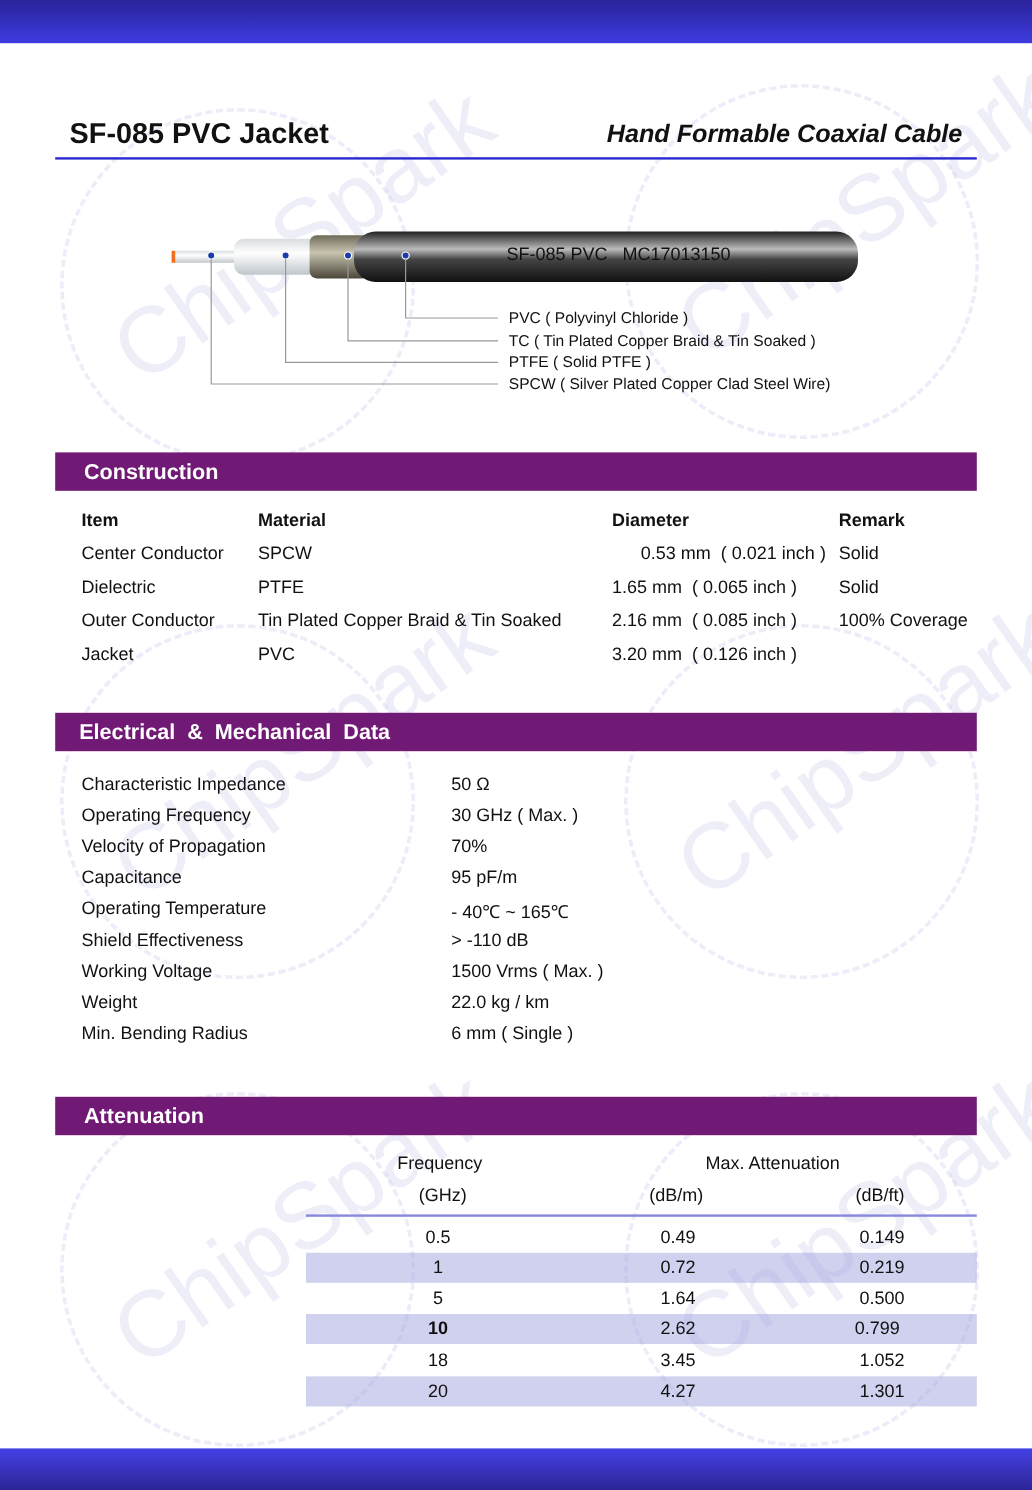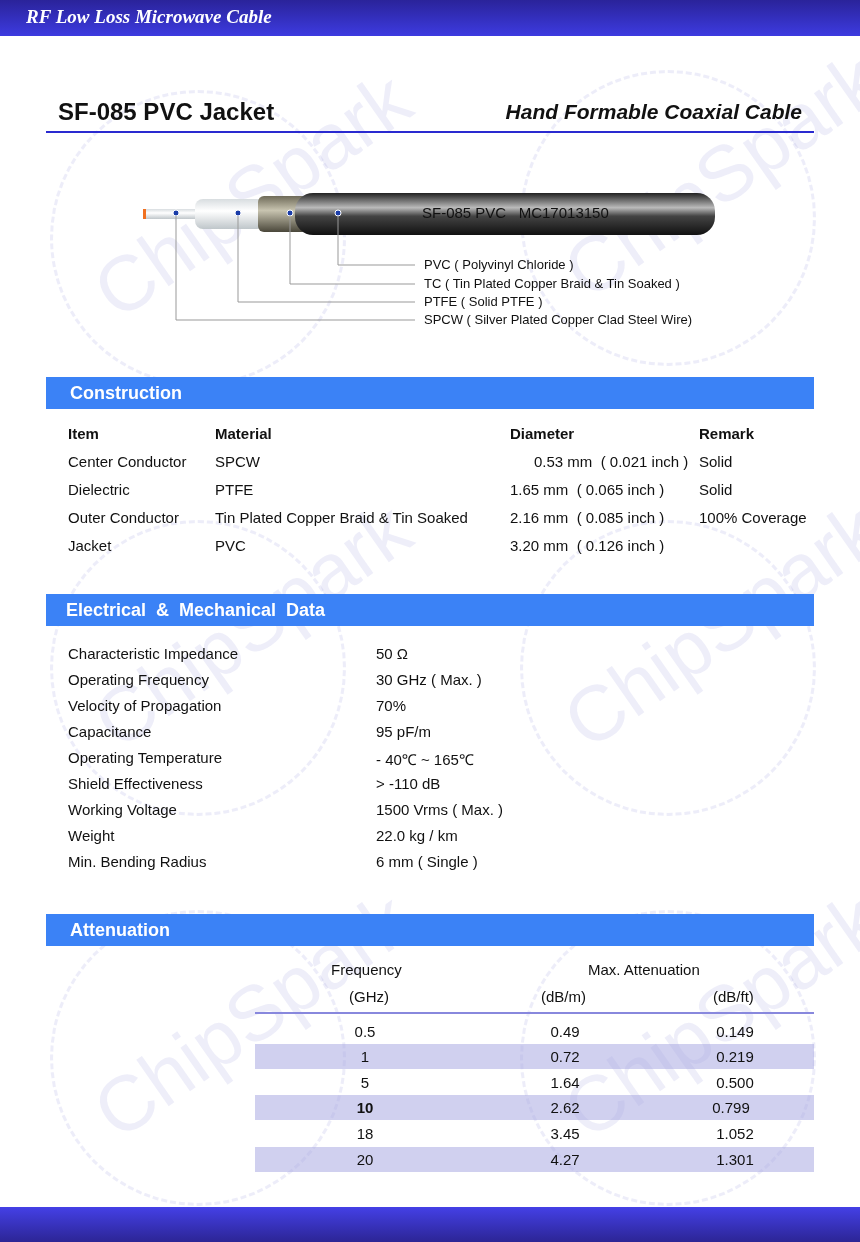--- a/index.html
+++ b/index.html
@@ -8,21 +8,21 @@
   .topbar .l,.topbar .r{position:absolute;top:6px;color:#fff;font-family:"Liberation Serif",serif;font-style:italic;font-weight:bold;font-size:19px;}
   .topbar .l{left:26px;} .topbar .r{right:24px;}
   .botbar{position:absolute;left:0;top:1207px;width:860px;height:35px;background:linear-gradient(#4440e6,#2c2595);}
   .wm{position:absolute;color:rgba(120,120,210,0.13);font-size:78px;transform:rotate(-35deg);pointer-events:none;}
   .ring{position:absolute;border:3px dashed rgba(120,120,210,0.13);border-radius:50%;pointer-events:none;}
   .title{position:absolute;left:58px;top:98px;font-size:24px;font-weight:bold;}
   .subtitle{position:absolute;right:58px;top:100px;font-size:21px;font-weight:bold;font-style:italic;}
   .hr{position:absolute;left:46px;top:131px;width:768px;height:2px;background:#2a2ad0;}
   .cable{position:absolute;left:0;top:0;}
   .label{position:absolute;font-size:13px;color:#111;}
-  .sec{position:absolute;left:46px;width:768px;height:32px;background:#3b82f6;color:#fff;font-weight:bold;font-size:18px;line-height:32px;}
+  .sec{position:absolute;left:46px;width:768px;height:32px;background:#701a75;color:#fff;font-weight:bold;font-size:18px;line-height:32px;}
   .sec span{padding-left:24px;}
   .cell{position:absolute;font-size:15px;}
   .b{font-weight:bold;}
   .attrow{position:absolute;left:255px;width:559px;height:25px;}
   .shade{background:rgba(170,170,225,0.55);}
   .ac{position:absolute;font-size:15px;text-align:center;top:4px;}
 </style>
 </head>
 <body>
 
@@ -33,21 +33,20 @@
 <div class="ring" style="left:50px;top:520px;width:290px;height:290px;"></div>
 <div class="wm" style="left:70px;top:580px;">ChipSpark</div>
 <div class="ring" style="left:520px;top:520px;width:290px;height:290px;"></div>
 <div class="wm" style="left:540px;top:580px;">ChipSpark</div>
 <div class="ring" style="left:50px;top:910px;width:290px;height:290px;"></div>
 <div class="wm" style="left:70px;top:970px;">ChipSpark</div>
 <div class="ring" style="left:520px;top:910px;width:290px;height:290px;"></div>
 <div class="wm" style="left:540px;top:970px;">ChipSpark</div>
 
 <div class="topbar">
-  <span class="l">RF  Low Loss Microwave Cable</span>
 </div>
 
 <div class="title">SF-085  PVC  Jacket</div>
 <div class="subtitle">Hand Formable Coaxial Cable</div>
 <div class="hr"></div>
 
 <svg class="cable" width="860" height="340" viewBox="0 0 860 340">
   <defs>
     <linearGradient id="jk" x1="0" y1="0" x2="0" y2="1">
       <stop offset="0" stop-color="#222"></stop>

